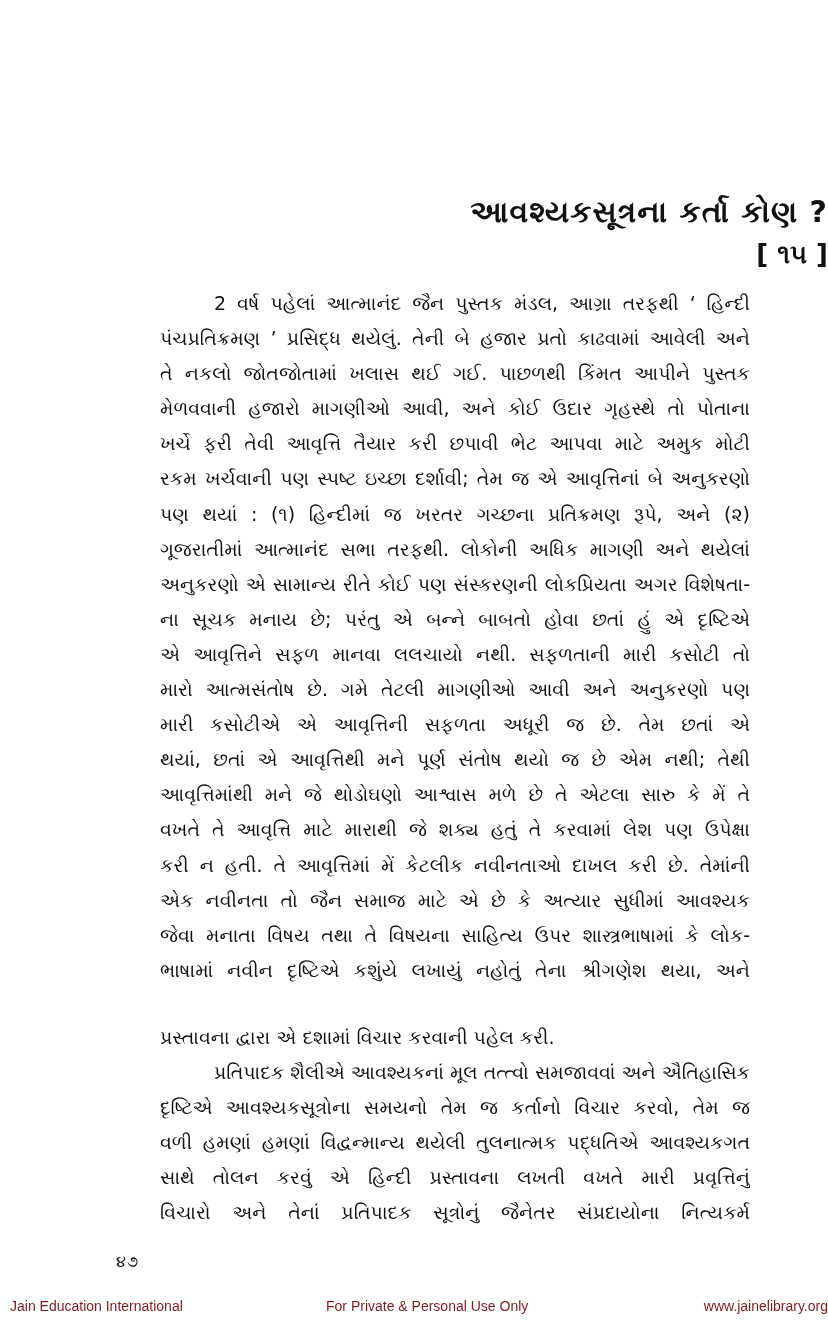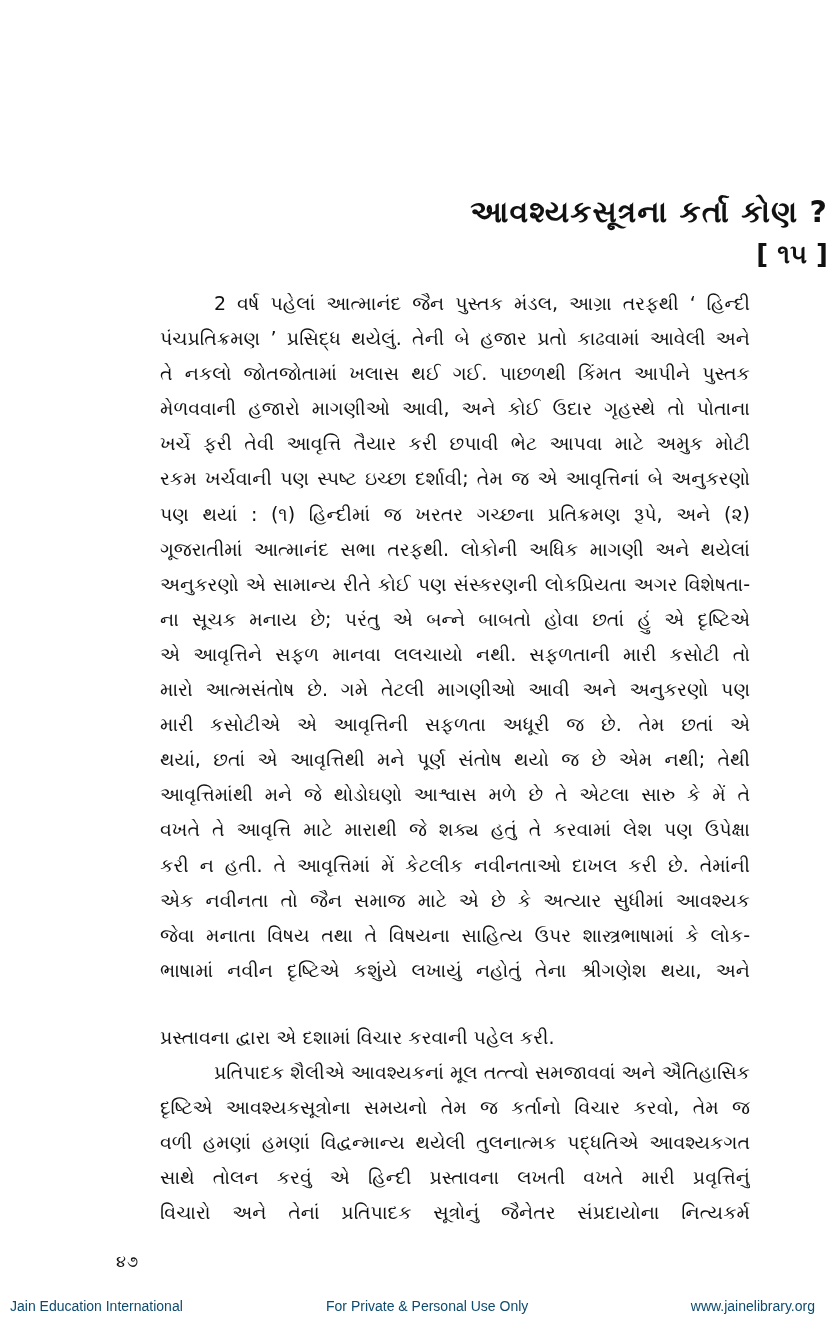--- a/index.html
+++ b/index.html
@@ -72,26 +72,26 @@
       margin-top: 43px;
     }
     .footer {
       position: absolute;
       top: 1298px;
       left: 0;
       width: 828px;
       height: 20px;
       font-family: "Liberation Sans", sans-serif;
       font-size: 14px;
-      color: #0c4a6e;
+      color: #7f1d1d;
     }
     .footer span { position: absolute; top: 0; }
     .footer .f-left { left: 10px; }
     .footer .f-center { left: 326px; }
-    .footer .f-right { right: 13px; margin-left: 8px; }
+    .footer .f-right { right: 0; margin-left: 8px; }
   </style>
 </head>
 <body>
 
 <div class="page">
 
   <div class="title-block">
     <div class="title">આવશ્યકસૂત્રના કર્તા કોણ ?</div>
     <div class="chapter-number">[ ૧૫ ]</div>
   </div>

